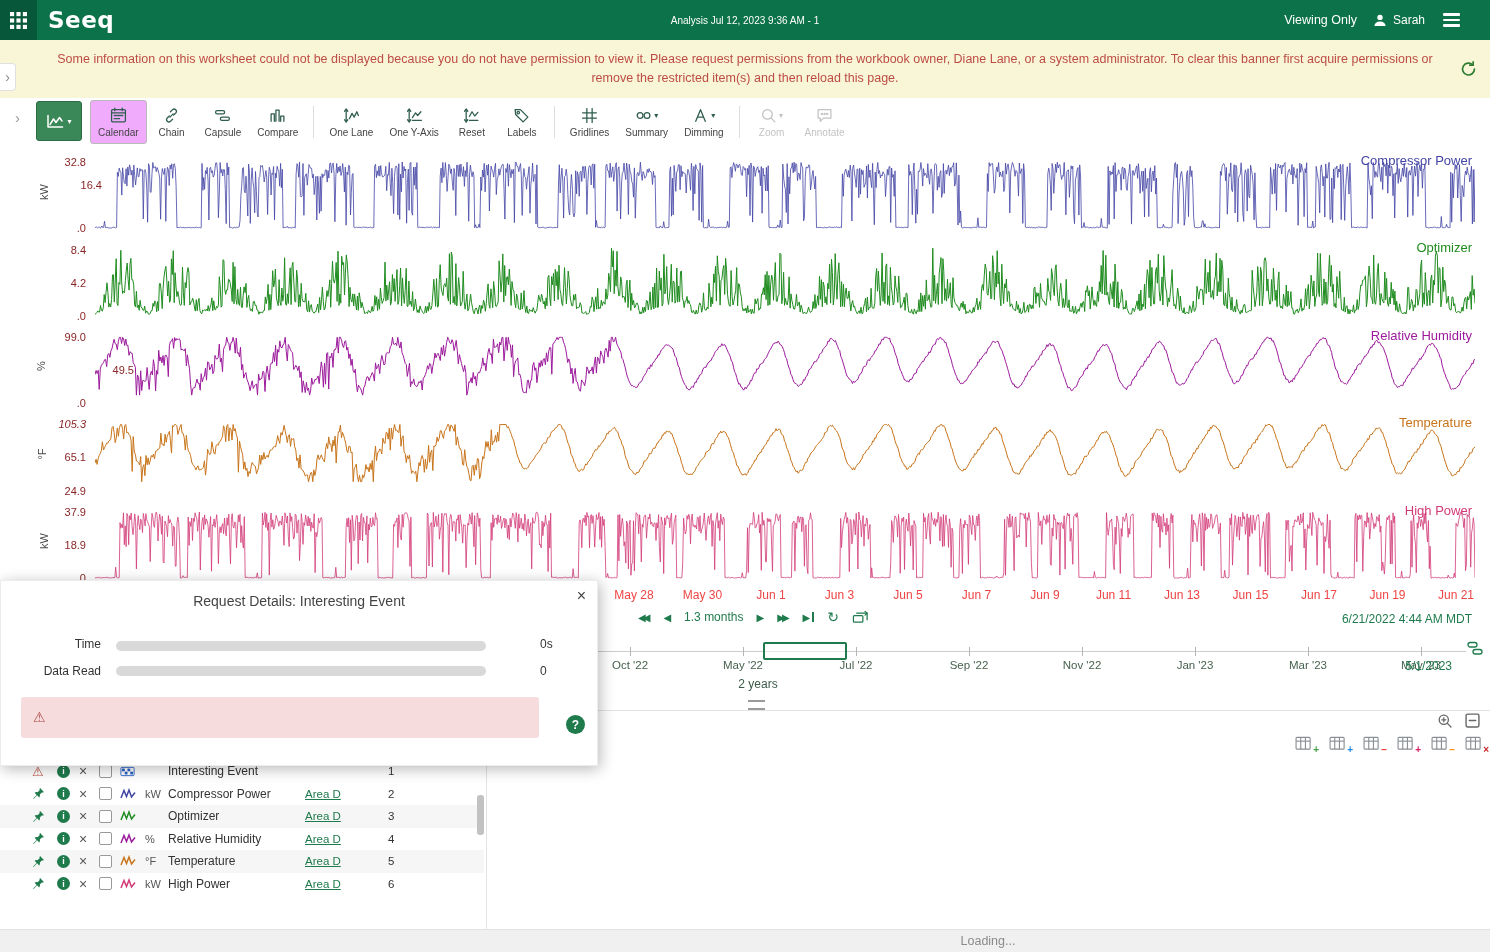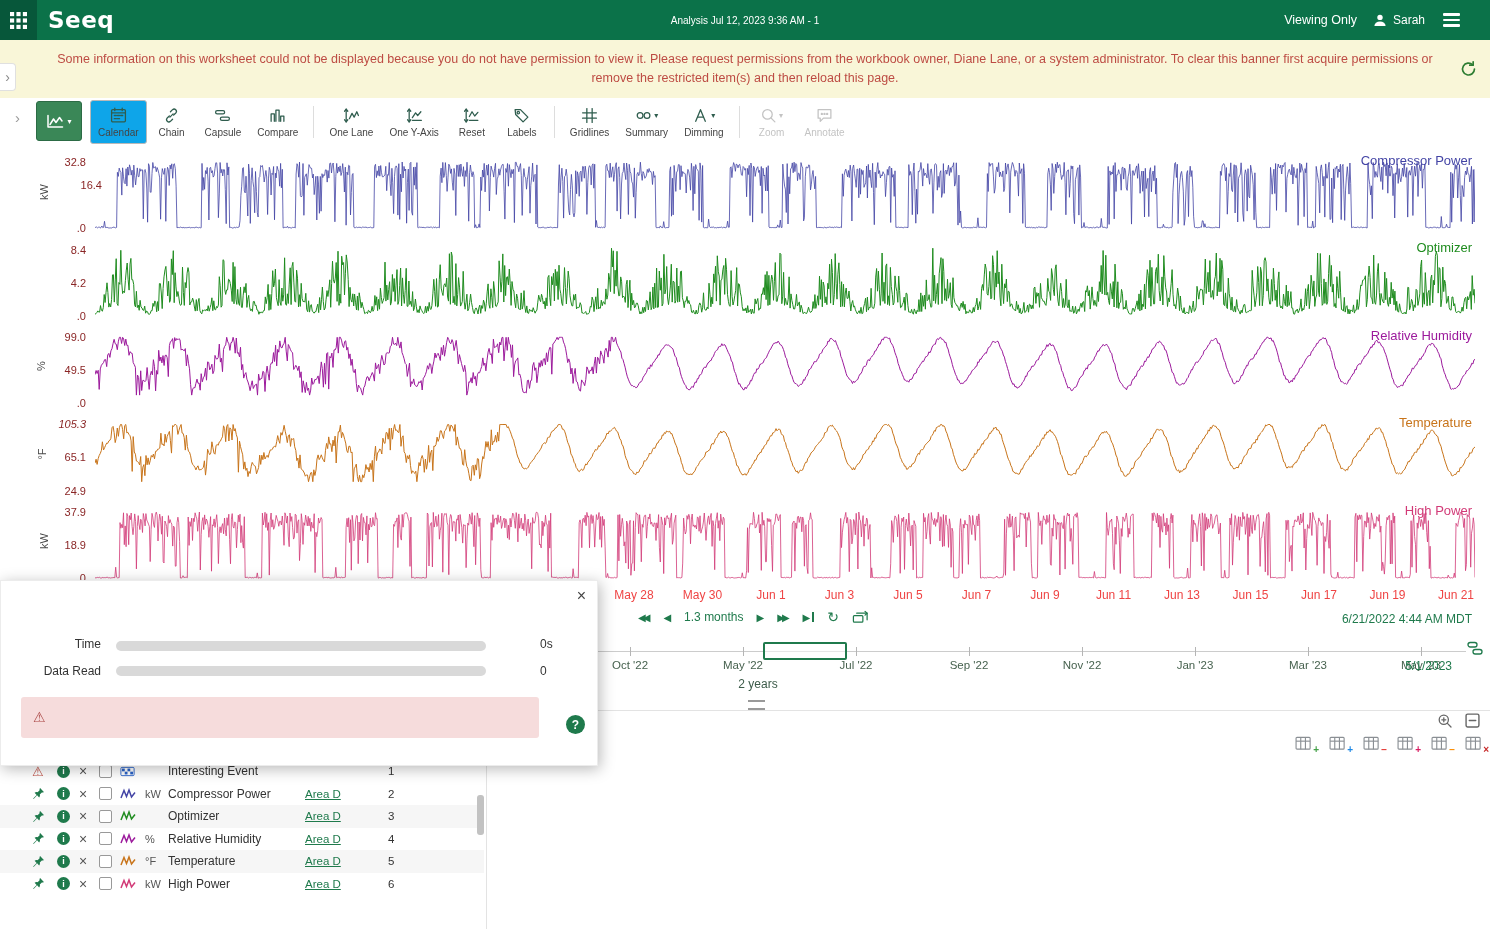--- a/index.html
+++ b/index.html
@@ -32,21 +32,21 @@
   
   .toolbar{position:absolute;top:98px;left:0;right:0;height:48px;background:#fff}
   .trend-btn{position:absolute;left:36px;top:3px;width:44px;height:38px;background:#3a8757;border:1px solid #2c6b45;
              border-radius:3px;display:flex;align-items:center;justify-content:center;gap:3px;cursor:pointer;color:#fff}
   .trend-btn svg{fill:none;stroke:#fff;stroke-width:1.5;stroke-linecap:round;stroke-linejoin:round}
   .trend-caret{font-size:8px;color:#fff}
   .tb-buttons{position:absolute;left:90px;top:2px;display:flex;align-items:stretch;height:44px}
   .tb-btn{display:flex;flex-direction:column;align-items:center;justify-content:center;gap:3px;padding:2px 7px;
           min-width:34px;border:1px solid transparent;border-radius:3px;color:#2f5d4e;cursor:pointer}
   .tb-btn .tb-label{font-size:10px;color:#444;white-space:nowrap}
-  .tb-btn.active{border-color:#b9b9b9;background:#0ea5e9}
+  .tb-btn.active{border-color:#b9b9b9;background:#f0abfc}
   .tb-btn.disabled{color:#c3c3c3}
   .tb-btn.disabled .tb-label{color:#c3c3c3}
   .tb-icon{position:relative;display:flex;align-items:center}
   .tb-icon svg{width:17px;height:17px;fill:none;stroke:currentColor;stroke-width:1.2;stroke-linecap:round;stroke-linejoin:round}
   .tb-caret{font-size:8px;margin-left:2px}
   .tb-sep{width:1px;background:#ddd;margin:6px 7px}
 
   
   .chart{position:absolute;top:148px;left:0;width:1490px;height:438px}
   .lane{position:absolute;left:0;right:0}
@@ -358,21 +358,21 @@
           <span class="lane-tick" style="top: 47.6043px;">4.2</span>
           <span class="lane-tick" style="top: 80.4px;">.0</span>
           <span class="lane-name" style="color: rgb(31, 140, 31);">Optimizer</span>
           <svg width="1380" height="87.4" class="lane-svg">
             <path d="M0.0 79.2L0.9 78.7L1.8 77.6L2.8 75.9L3.7 77.1L4.6 77.1L5.5 70.6L6.4 75.3L7.4 76.2L8.3 72.6L9.2 59.5L10.1 67.5L11.0 57.6L12.0 47.8L12.9 57.5L13.8 72.1L14.7 68.5L15.7 71.9L16.6 64.5L17.5 39.9L18.4 39.7L19.3 67.1L20.3 44.9L21.2 23.7L22.1 68.7L23.0 70.5L23.9 47.5L24.9 49.3L25.8 15.3L26.7 47.1L27.6 58.5L28.5 56.2L29.5 57.6L30.4 45.4L31.3 35.1L32.2 28.0L33.1 44.2L34.1 55.1L35.0 29.1L35.9 23.4L36.8 44.7L37.7 44.7L38.7 49.4L39.6 69.8L40.5 71.9L41.4 56.3L42.3 72.6L43.3 70.0L44.2 75.3L45.1 65.3L46.0 72.0L47.0 73.0L47.9 75.1L48.8 75.3L49.7 71.1L50.6 78.2L51.6 76.0L52.5 76.7L53.4 79.1L54.3 79.3L55.2 78.6L56.2 75.6L57.1 75.7L58.0 68.3L58.9 71.4L59.8 65.9L60.8 67.8L61.7 76.8L62.6 66.6L63.5 75.7L64.4 48.6L65.4 48.6L66.3 58.0L67.2 73.6L68.1 53.4L69.0 41.9L70.0 34.9L70.9 31.4L71.8 45.1L72.7 61.0L73.6 46.3L74.6 67.3L75.5 64.8L76.4 23.9L77.3 39.6L78.3 15.7L79.2 67.7L80.1 37.7L81.0 51.9L81.9 61.6L82.9 56.5L83.8 61.9L84.7 68.7L85.6 70.4L86.5 69.4L87.5 32.1L88.4 57.7L89.3 70.4L90.2 47.5L91.1 52.9L92.1 38.2L93.0 32.6L93.9 37.2L94.8 70.0L95.7 67.1L96.7 66.9L97.6 63.1L98.5 66.0L99.4 72.0L100.3 76.1L101.3 64.6L102.2 75.8L103.1 67.0L104.0 63.4L104.9 75.5L105.9 77.9L106.8 78.8L107.7 74.9L108.6 75.7L109.6 75.1L110.5 75.7L111.4 74.1L112.3 75.9L113.2 70.7L114.2 76.2L115.1 72.6L116.0 69.3L116.9 62.8L117.8 75.7L118.8 65.8L119.7 74.4L120.6 74.8L121.5 71.5L122.4 72.7L123.4 70.1L124.3 41.7L125.2 50.7L126.1 72.2L127.0 70.6L128.0 24.7L128.9 25.5L129.8 54.9L130.7 59.4L131.6 54.9L132.6 54.9L133.5 44.2L134.4 44.9L135.3 48.4L136.3 55.2L137.2 66.5L138.1 27.3L139.0 68.8L139.9 31.6L140.9 64.4L141.8 69.4L142.7 54.4L143.6 68.1L144.5 70.4L145.5 52.2L146.4 72.2L147.3 72.5L148.2 60.2L149.1 51.8L150.1 57.7L151.0 48.4L151.9 72.4L152.8 64.2L153.7 60.4L154.7 72.3L155.6 75.6L156.5 74.3L157.4 76.4L158.3 66.6L159.3 66.4L160.2 70.6L161.1 70.2L162.0 75.0L162.9 75.3L163.9 79.3L164.8 76.8L165.7 78.1L166.6 77.0L167.6 77.8L168.5 75.6L169.4 75.5L170.3 61.9L171.2 68.7L172.2 62.7L173.1 49.4L174.0 75.3L174.9 59.4L175.8 74.5L176.8 58.6L177.7 35.7L178.6 52.0L179.5 48.4L180.4 34.0L181.4 62.5L182.3 67.0L183.2 70.7L184.1 44.6L185.0 67.0L186.0 70.4L186.9 53.0L187.8 66.2L188.7 59.8L189.6 22.8L190.6 69.4L191.5 70.2L192.4 58.8L193.3 68.5L194.2 49.9L195.2 32.8L196.1 69.6L197.0 31.4L197.9 27.3L198.9 47.9L199.8 66.2L200.7 67.2L201.6 35.2L202.5 43.2L203.5 71.9L204.4 59.7L205.3 71.4L206.2 48.3L207.1 63.4L208.1 66.7L209.0 66.2L209.9 67.2L210.8 58.3L211.7 74.3L212.7 76.7L213.6 65.8L214.5 77.1L215.4 70.7L216.3 69.6L217.3 76.2L218.2 76.8L219.1 78.2L220.0 76.7L220.9 76.7L221.9 72.2L222.8 69.2L223.7 77.6L224.6 62.5L225.6 74.9L226.5 64.7L227.4 52.0L228.3 66.7L229.2 75.0L230.2 73.0L231.1 64.3L232.0 55.6L232.9 61.5L233.8 54.8L234.8 44.8L235.7 72.3L236.6 48.5L237.5 26.2L238.4 44.8L239.4 48.1L240.3 43.2L241.2 27.5L242.1 66.4L243.0 16.2L244.0 70.4L244.9 59.0L245.8 68.2L246.7 21.2L247.6 29.8L248.6 27.5L249.5 60.0L250.4 38.2L251.3 19.9L252.2 27.0L253.2 44.6L254.1 71.6L255.0 52.3L255.9 64.4L256.9 67.1L257.8 58.8L258.7 71.0L259.6 59.1L260.5 67.2L261.5 74.8L262.4 61.0L263.3 75.3L264.2 57.8L265.1 63.6L266.1 72.8L267.0 67.3L267.9 71.3L268.8 74.3L269.7 78.6L270.7 77.9L271.6 77.2L272.5 78.6L273.4 75.3L274.3 76.0L275.3 77.8L276.2 76.1L277.1 71.3L278.0 76.3L278.9 74.5L279.9 60.5L280.8 70.2L281.7 61.8L282.6 75.6L283.5 64.4L284.5 74.2L285.4 53.2L286.3 62.3L287.2 68.4L288.2 65.7L289.1 62.5L290.0 27.1L290.9 66.1L291.8 50.1L292.8 64.9L293.7 54.5L294.6 46.7L295.5 70.1L296.4 66.9L297.4 39.5L298.3 56.5L299.2 43.5L300.1 66.4L301.0 50.1L302.0 34.6L302.9 69.4L303.8 66.1L304.7 50.6L305.6 33.0L306.6 71.0L307.5 42.9L308.4 59.2L309.3 68.4L310.2 55.5L311.2 33.3L312.1 71.2L313.0 71.3L313.9 46.0L314.8 69.5L315.8 66.2L316.7 71.5L317.6 56.6L318.5 75.7L319.5 72.7L320.4 64.0L321.3 71.3L322.2 77.4L323.1 74.7L324.1 77.8L325.0 70.9L325.9 74.1L326.8 75.6L327.7 77.3L328.7 78.6L329.6 77.7L330.5 71.3L331.4 77.8L332.3 71.4L333.3 76.2L334.2 67.4L335.1 73.7L336.0 74.5L336.9 70.6L337.9 58.2L338.8 44.3L339.7 56.6L340.6 71.3L341.5 43.6L342.5 72.1L343.4 71.4L344.3 44.8L345.2 29.7L346.2 53.1L347.1 57.5L348.0 60.5L348.9 50.3L349.8 48.7L350.8 51.8L351.7 43.0L352.6 62.1L353.5 66.1L354.4 18.7L355.4 69.3L356.3 17.0L357.2 20.9L358.1 67.9L359.0 61.3L360.0 69.6L360.9 28.6L361.8 70.9L362.7 59.4L363.6 42.6L364.6 52.9L365.5 71.1L366.4 69.5L367.3 66.3L368.2 36.3L369.2 66.1L370.1 74.2L371.0 67.4L371.9 59.2L372.8 75.8L373.8 73.6L374.7 67.2L375.6 59.1L376.5 67.4L377.5 72.6L378.4 77.2L379.3 78.7L380.2 74.2L381.1 72.9L382.1 75.2L383.0 79.0L383.9 72.7L384.8 70.1L385.7 78.3L386.7 70.6L387.6 73.4L388.5 65.1L389.4 67.9L390.3 76.3L391.3 68.3L392.2 56.9L393.1 48.9L394.0 69.5L394.9 73.3L395.9 53.8L396.8 62.6L397.7 72.6L398.6 46.5L399.5 55.0L400.5 70.9L401.4 71.6L402.3 69.2L403.2 66.9L404.1 25.8L405.1 42.1L406.0 57.1L406.9 46.3L407.8 18.9L408.8 67.0L409.7 30.5L410.6 60.6L411.5 42.4L412.4 41.7L413.4 49.9L414.3 34.0L415.2 48.3L416.1 70.4L417.0 46.5L418.0 54.3L418.9 56.0L419.8 67.1L420.7 72.8L421.6 59.0L422.6 63.4L423.5 73.7L424.4 73.9L425.3 74.8L426.2 57.9L427.2 74.1L428.1 70.2L429.0 55.6L429.9 72.0L430.8 77.5L431.8 70.9L432.7 78.0L433.6 78.4L434.5 74.2L435.5 75.9L436.4 75.3L437.3 76.9L438.2 72.7L439.1 75.5L440.1 78.2L441.0 76.0L441.9 75.3L442.8 67.2L443.7 60.2L444.7 64.7L445.6 66.7L446.5 59.2L447.4 62.4L448.3 68.9L449.3 66.3L450.2 73.8L451.1 62.8L452.0 70.9L452.9 42.4L453.9 40.4L454.8 62.7L455.7 70.7L456.6 41.6L457.5 49.7L458.5 38.3L459.4 66.0L460.3 34.3L461.2 50.8L462.1 36.6L463.1 64.5L464.0 30.2L464.9 54.3L465.8 58.7L466.8 68.3L467.7 70.5L468.6 53.9L469.5 32.6L470.4 52.6L471.4 69.0L472.3 53.5L473.2 36.1L474.1 43.8L475.0 60.7L476.0 67.0L476.9 70.8L477.8 70.9L478.7 59.6L479.6 65.1L480.6 59.0L481.5 73.9L482.4 72.3L483.3 72.6L484.2 72.3L485.2 67.7L486.1 70.0L487.0 78.1L487.9 77.7L488.8 78.6L489.8 77.5L490.7 76.5L491.6 79.3L492.5 78.9L493.4 78.8L494.4 77.4L495.3 71.4L496.2 72.2L497.1 62.1L498.1 65.2L499.0 76.6L499.9 68.1L500.8 61.8L501.7 74.2L502.7 53.3L503.6 74.0L504.5 72.6L505.4 73.2L506.3 65.2L507.3 70.7L508.2 66.8L509.1 67.3L510.0 69.3L510.9 53.9L511.9 64.2L512.8 60.1L513.7 38.3L514.6 44.1L515.5 56.6L516.5 13.2L517.4 32.0L518.3 15.8L519.2 58.7L520.1 35.2L521.1 51.2L522.0 16.3L522.9 52.0L523.8 60.9L524.7 60.5L525.7 41.9L526.6 46.3L527.5 62.6L528.4 61.0L529.4 62.2L530.3 67.4L531.2 49.6L532.1 45.2L533.0 72.6L534.0 57.9L534.9 45.2L535.8 75.5L536.7 58.2L537.6 69.9L538.6 65.4L539.5 72.9L540.4 71.9L541.3 68.3L542.2 68.0L543.2 70.6L544.1 75.6L545.0 79.0L545.9 76.8L546.8 78.6L547.8 72.3L548.7 77.7L549.6 72.2L550.5 76.5L551.4 65.4L552.4 66.0L553.3 74.9L554.2 68.1L555.1 56.8L556.1 74.7L557.0 72.1L557.9 52.0L558.8 73.9L559.7 48.2L560.7 72.6L561.6 33.1L562.5 72.4L563.4 72.1L564.3 36.0L565.3 55.2L566.2 42.9L567.1 70.9L568.0 68.5L568.9 19.3L569.9 58.9L570.8 54.1L571.7 31.5L572.6 63.0L573.5 69.6L574.5 61.1L575.4 50.9L576.3 29.2L577.2 67.1L578.1 46.2L579.1 46.9L580.0 68.1L580.9 65.4L581.8 33.0L582.7 67.2L583.7 51.0L584.6 66.7L585.5 36.8L586.4 35.9L587.4 62.7L588.3 66.0L589.2 72.7L590.1 66.1L591.0 66.4L592.0 61.4L592.9 68.4L593.8 65.5L594.7 69.0L595.6 69.8L596.6 77.2L597.5 77.6L598.4 75.3L599.3 77.9L600.2 79.1L601.2 75.1L602.1 78.9L603.0 77.9L603.9 70.5L604.8 67.9L605.8 70.3L606.7 77.2L607.6 72.8L608.5 57.8L609.4 73.2L610.4 75.2L611.3 75.1L612.2 72.1L613.1 73.8L614.0 48.2L615.0 59.8L615.9 71.8L616.8 62.2L617.7 68.8L618.7 38.9L619.6 47.6L620.5 31.2L621.4 66.1L622.3 20.8L623.3 36.8L624.2 41.0L625.1 70.1L626.0 45.1L626.9 44.4L627.9 34.5L628.8 30.5L629.7 59.4L630.6 23.3L631.5 34.3L632.5 59.3L633.4 66.3L634.3 70.6L635.2 71.4L636.1 35.6L637.1 61.5L638.0 70.0L638.9 66.3L639.8 60.4L640.7 55.3L641.7 32.6L642.6 71.0L643.5 48.7L644.4 49.3L645.4 57.9L646.3 61.7L647.2 71.6L648.1 75.8L649.0 73.8L650.0 75.8L650.9 72.9L651.8 78.0L652.7 70.6L653.6 77.3L654.6 76.2L655.5 74.3L656.4 79.0L657.3 74.0L658.2 77.9L659.2 78.2L660.1 63.9L661.0 69.0L661.9 66.1L662.8 63.5L663.8 75.3L664.7 73.3L665.6 73.5L666.5 59.0L667.4 59.3L668.4 52.7L669.3 59.9L670.2 39.7L671.1 64.6L672.0 36.4L673.0 70.5L673.9 40.3L674.8 69.8L675.7 49.1L676.7 40.1L677.6 44.4L678.5 65.3L679.4 46.3L680.3 27.5L681.3 66.2L682.2 66.4L683.1 60.6L684.0 59.9L684.9 18.2L685.9 19.2L686.8 68.7L687.7 61.1L688.6 37.3L689.5 70.3L690.5 63.3L691.4 68.7L692.3 69.9L693.2 64.3L694.1 41.8L695.1 73.1L696.0 58.9L696.9 65.4L697.8 69.7L698.7 74.0L699.7 74.0L700.6 69.0L701.5 59.4L702.4 71.0L703.3 69.4L704.3 66.9L705.2 77.1L706.1 70.2L707.0 73.4L708.0 78.6L708.9 77.9L709.8 77.2L710.7 78.4L711.6 78.5L712.6 76.0L713.5 72.2L714.4 75.5L715.3 77.4L716.2 77.0L717.2 75.5L718.1 66.6L719.0 73.5L719.9 59.6L720.8 73.4L721.8 68.8L722.7 60.8L723.6 70.2L724.5 41.2L725.4 64.3L726.4 44.7L727.3 71.8L728.2 47.0L729.1 51.0L730.0 67.9L731.0 61.8L731.9 69.7L732.8 48.3L733.7 53.8L734.6 29.2L735.6 68.2L736.5 24.2L737.4 37.6L738.3 70.0L739.3 59.7L740.2 18.6L741.1 48.4L742.0 64.2L742.9 39.2L743.9 27.8L744.8 49.4L745.7 71.9L746.6 46.7L747.5 71.3L748.5 49.2L749.4 72.0L750.3 58.0L751.2 53.0L752.1 63.4L753.1 63.2L754.0 56.0L754.9 66.5L755.8 76.0L756.7 68.6L757.7 65.5L758.6 71.9L759.5 71.0L760.4 74.8L761.3 76.8L762.3 78.8L763.2 77.4L764.1 75.7L765.0 78.4L766.0 72.3L766.9 78.7L767.8 78.2L768.7 72.0L769.6 68.5L770.6 63.2L771.5 76.7L772.4 62.1L773.3 75.1L774.2 72.4L775.2 72.6L776.1 53.3L777.0 72.4L777.9 73.1L778.8 73.3L779.8 68.2L780.7 42.1L781.6 33.5L782.5 56.2L783.4 36.1L784.4 54.8L785.3 70.4L786.2 58.9L787.1 18.0L788.0 66.3L789.0 47.2L789.9 68.5L790.8 31.1L791.7 28.9L792.6 69.6L793.6 60.8L794.5 70.5L795.4 32.4L796.3 51.6L797.3 59.4L798.2 70.0L799.1 67.5L800.0 40.9L800.9 51.9L801.9 56.5L802.8 67.3L803.7 41.1L804.6 55.6L805.5 72.7L806.5 72.0L807.4 69.3L808.3 67.4L809.2 62.1L810.1 75.4L811.1 58.0L812.0 58.7L812.9 70.5L813.8 77.1L814.7 77.1L815.7 77.7L816.6 74.4L817.5 78.3L818.4 79.1L819.3 73.9L820.3 76.7L821.2 78.8L822.1 75.3L823.0 76.7L823.9 64.6L824.9 76.6L825.8 57.9L826.7 76.5L827.6 60.6L828.6 71.3L829.5 60.0L830.4 74.2L831.3 44.9L832.2 65.7L833.2 64.7L834.1 59.7L835.0 67.3L835.9 72.3L836.8 71.7L837.8 13.2L838.7 65.9L839.6 40.2L840.5 68.4L841.4 59.5L842.4 48.4L843.3 69.5L844.2 38.8L845.1 30.9L846.0 22.6L847.0 68.7L847.9 23.7L848.8 36.5L849.7 65.3L850.6 53.7L851.6 66.1L852.5 44.2L853.4 63.3L854.3 58.9L855.3 47.7L856.2 69.4L857.1 72.7L858.0 42.7L858.9 62.6L859.9 67.5L860.8 68.8L861.7 70.8L862.6 70.8L863.5 73.9L864.5 75.9L865.4 71.1L866.3 68.0L867.2 72.4L868.1 66.4L869.1 74.4L870.0 69.2L870.9 78.8L871.8 76.3L872.7 77.7L873.7 77.6L874.6 74.8L875.5 75.9L876.4 77.9L877.3 77.9L878.3 72.5L879.2 76.9L880.1 71.7L881.0 69.5L881.9 63.2L882.9 75.0L883.8 71.2L884.7 66.6L885.6 74.4L886.6 53.5L887.5 49.5L888.4 55.4L889.3 39.9L890.2 29.0L891.2 34.2L892.1 58.5L893.0 60.2L893.9 51.4L894.8 36.4L895.8 63.9L896.7 63.0L897.6 20.7L898.5 29.7L899.4 64.7L900.4 37.9L901.3 52.1L902.2 15.7L903.1 48.8L904.0 37.0L905.0 62.1L905.9 70.8L906.8 29.2L907.7 54.1L908.6 68.6L909.6 48.8L910.5 52.9L911.4 44.0L912.3 66.6L913.2 56.2L914.2 56.8L915.1 71.5L916.0 69.1L916.9 69.1L917.9 73.2L918.8 74.4L919.7 74.8L920.6 76.0L921.5 66.2L922.5 74.3L923.4 69.8L924.3 77.9L925.2 73.4L926.1 78.8L927.1 78.1L928.0 74.8L928.9 67.4L929.8 77.6L930.7 76.8L931.7 74.6L932.6 70.0L933.5 77.2L934.4 69.1L935.3 69.8L936.3 73.9L937.2 70.1L938.1 73.6L939.0 53.1L939.9 52.0L940.9 68.4L941.8 57.6L942.7 61.2L943.6 58.1L944.5 72.3L945.5 48.4L946.4 62.8L947.3 64.2L948.2 66.3L949.2 66.2L950.1 69.2L951.0 70.4L951.9 62.4L952.8 43.4L953.8 56.4L954.7 57.1L955.6 65.4L956.5 33.6L957.4 40.0L958.4 54.7L959.3 60.7L960.2 34.0L961.1 29.8L962.0 52.9L963.0 66.1L963.9 70.8L964.8 57.0L965.7 48.2L966.6 56.5L967.6 72.5L968.5 63.6L969.4 72.6L970.3 69.0L971.2 44.3L972.2 70.9L973.1 72.8L974.0 64.8L974.9 76.4L975.9 75.7L976.8 76.6L977.7 71.0L978.6 78.3L979.5 77.2L980.5 71.4L981.4 78.9L982.3 76.8L983.2 74.1L984.1 76.4L985.1 71.4L986.0 68.2L986.9 72.4L987.8 67.1L988.7 66.6L989.7 76.5L990.6 55.7L991.5 57.1L992.4 50.8L993.3 60.9L994.3 55.5L995.2 74.1L996.1 64.8L997.0 51.9L997.9 63.6L998.9 70.4L999.8 65.3L1000.7 69.7L1001.6 71.4L1002.5 56.6L1003.5 66.5L1004.4 46.7L1005.3 56.8L1006.2 30.4L1007.2 58.8L1008.1 15.5L1009.0 45.0L1009.9 59.9L1010.8 20.2L1011.8 60.1L1012.7 57.4L1013.6 65.4L1014.5 69.5L1015.4 48.6L1016.4 56.2L1017.3 63.9L1018.2 46.6L1019.1 72.0L1020.0 29.1L1021.0 51.9L1021.9 72.8L1022.8 46.8L1023.7 73.5L1024.6 67.9L1025.6 67.3L1026.5 54.4L1027.4 58.4L1028.3 74.3L1029.2 72.1L1030.2 74.0L1031.1 65.4L1032.0 73.8L1032.9 75.7L1033.8 78.2L1034.8 78.9L1035.7 79.0L1036.6 79.0L1037.5 73.5L1038.5 73.5L1039.4 76.6L1040.3 73.3L1041.2 70.0L1042.1 65.8L1043.1 74.3L1044.0 58.9L1044.9 75.9L1045.8 55.0L1046.7 75.1L1047.7 69.1L1048.6 71.5L1049.5 49.0L1050.4 73.9L1051.3 49.0L1052.3 34.6L1053.2 40.3L1054.1 62.8L1055.0 25.2L1055.9 71.2L1056.9 32.4L1057.8 55.0L1058.7 69.0L1059.6 68.8L1060.5 36.6L1061.5 32.6L1062.4 48.2L1063.3 19.2L1064.2 55.7L1065.2 66.0L1066.1 58.2L1067.0 41.9L1067.9 70.0L1068.8 20.6L1069.8 41.8L1070.7 52.8L1071.6 57.0L1072.5 71.5L1073.4 62.9L1074.4 67.0L1075.3 57.9L1076.2 48.4L1077.1 34.6L1078.0 59.3L1079.0 71.0L1079.9 69.5L1080.8 73.8L1081.7 64.9L1082.6 53.0L1083.6 60.0L1084.5 75.6L1085.4 61.0L1086.3 72.6L1087.2 76.1L1088.2 78.0L1089.1 72.6L1090.0 79.0L1090.9 77.9L1091.8 77.0L1092.8 78.1L1093.7 78.6L1094.6 70.7L1095.5 72.3L1096.5 77.7L1097.4 72.5L1098.3 66.0L1099.2 76.4L1100.1 75.6L1101.1 72.2L1102.0 51.3L1102.9 57.7L1103.8 64.2L1104.7 56.3L1105.7 53.9L1106.6 54.9L1107.5 54.9L1108.4 69.9L1109.3 53.3L1110.3 24.0L1111.2 58.5L1112.1 47.9L1113.0 37.3L1113.9 57.0L1114.9 25.6L1115.8 62.3L1116.7 62.0L1117.6 55.5L1118.5 64.3L1119.5 45.0L1120.4 41.4L1121.3 18.0L1122.2 61.0L1123.1 46.7L1124.1 56.8L1125.0 23.3L1125.9 56.6L1126.8 25.4L1127.8 34.6L1128.7 69.3L1129.6 70.6L1130.5 57.9L1131.4 71.6L1132.4 73.6L1133.3 43.1L1134.2 58.4L1135.1 63.9L1136.0 75.1L1137.0 62.1L1137.9 75.8L1138.8 76.6L1139.7 71.3L1140.6 77.1L1141.6 64.6L1142.5 72.6L1143.4 75.1L1144.3 76.5L1145.2 79.1L1146.2 75.2L1147.1 77.8L1148.0 72.8L1148.9 69.7L1149.8 69.5L1150.8 77.4L1151.7 77.6L1152.6 76.8L1153.5 76.7L1154.4 75.4L1155.4 75.7L1156.3 75.4L1157.2 35.3L1158.1 50.9L1159.1 60.8L1160.0 71.7L1160.9 65.5L1161.8 57.8L1162.7 31.5L1163.7 47.5L1164.6 70.6L1165.5 32.3L1166.4 36.9L1167.3 70.8L1168.3 60.3L1169.2 25.6L1170.1 22.7L1171.0 26.8L1171.9 56.1L1172.9 43.9L1173.8 62.2L1174.7 69.1L1175.6 69.0L1176.5 44.5L1177.5 66.2L1178.4 33.2L1179.3 48.5L1180.2 65.3L1181.1 55.1L1182.1 71.8L1183.0 45.5L1183.9 36.9L1184.8 69.7L1185.8 73.0L1186.7 71.3L1187.6 73.9L1188.5 59.0L1189.4 66.4L1190.4 70.6L1191.3 50.1L1192.2 71.7L1193.1 56.0L1194.0 70.5L1195.0 66.7L1195.9 56.6L1196.8 73.1L1197.7 73.1L1198.6 78.8L1199.6 79.2L1200.5 75.7L1201.4 75.9L1202.3 74.0L1203.2 77.8L1204.2 75.5L1205.1 72.4L1206.0 63.9L1206.9 76.2L1207.8 73.4L1208.8 74.8L1209.7 69.4L1210.6 53.7L1211.5 71.0L1212.4 56.3L1213.4 49.4L1214.3 73.7L1215.2 64.2L1216.1 40.2L1217.1 50.1L1218.0 61.1L1218.9 45.9L1219.8 71.4L1220.7 63.0L1221.7 60.0L1222.6 18.0L1223.5 55.9L1224.4 61.6L1225.3 18.5L1226.3 48.6L1227.2 70.3L1228.1 68.7L1229.0 43.9L1229.9 68.4L1230.9 47.0L1231.8 69.4L1232.7 66.4L1233.6 38.3L1234.5 20.3L1235.5 51.4L1236.4 30.4L1237.3 57.1L1238.2 49.2L1239.1 71.5L1240.1 68.4L1241.0 72.9L1241.9 41.6L1242.8 53.7L1243.7 63.2L1244.7 36.3L1245.6 57.9L1246.5 74.5L1247.4 74.7L1248.4 76.1L1249.3 62.4L1250.2 77.1L1251.1 71.7L1252.0 70.7L1253.0 78.8L1253.9 74.2L1254.8 78.9L1255.7 75.0L1256.6 75.4L1257.6 76.7L1258.5 69.9L1259.4 78.1L1260.3 75.1L1261.2 75.2L1262.2 64.6L1263.1 74.5L1264.0 70.6L1264.9 57.9L1265.8 50.0L1266.8 50.7L1267.7 45.2L1268.6 44.9L1269.5 44.1L1270.4 40.8L1271.4 71.8L1272.3 64.7L1273.2 42.6L1274.1 31.0L1275.1 42.4L1276.0 62.6L1276.9 63.3L1277.8 68.8L1278.7 20.1L1279.7 67.2L1280.6 69.3L1281.5 60.1L1282.4 36.8L1283.3 28.5L1284.3 57.5L1285.2 70.2L1286.1 58.5L1287.0 63.7L1287.9 66.6L1288.9 68.0L1289.8 37.1L1290.7 64.7L1291.6 43.4L1292.5 67.9L1293.5 71.3L1294.4 62.4L1295.3 69.0L1296.2 47.3L1297.1 63.1L1298.1 54.3L1299.0 69.8L1299.9 56.1L1300.8 75.4L1301.7 66.3L1302.7 76.2L1303.6 77.2L1304.5 68.8L1305.4 74.2L1306.4 77.5L1307.3 78.6L1308.2 78.0L1309.1 78.6L1310.0 77.1L1311.0 79.0L1311.9 73.9L1312.8 52.3L1313.7 52.6L1314.6 74.7L1315.6 70.8L1316.5 64.4L1317.4 66.5L1318.3 75.9L1319.2 69.8L1320.2 72.4L1321.1 54.3L1322.0 55.4L1322.9 70.4L1323.8 65.9L1324.8 58.8L1325.7 31.5L1326.6 25.0L1327.5 72.2L1328.4 57.8L1329.4 69.2L1330.3 37.6L1331.2 53.9L1332.1 70.9L1333.0 57.8L1334.0 55.4L1334.9 70.4L1335.8 43.5L1336.7 40.0L1337.7 67.9L1338.6 45.3L1339.5 49.8L1340.4 21.3L1341.3 16.7L1342.3 20.2L1343.2 58.1L1344.1 32.6L1345.0 33.9L1345.9 71.8L1346.9 63.6L1347.8 32.1L1348.7 56.6L1349.6 45.2L1350.5 48.6L1351.5 68.3L1352.4 65.9L1353.3 61.1L1354.2 72.5L1355.1 74.8L1356.1 75.1L1357.0 62.0L1357.9 62.0L1358.8 71.0L1359.7 68.7L1360.7 76.5L1361.6 77.8L1362.5 76.7L1363.4 76.4L1364.3 76.5L1365.3 78.1L1366.2 76.5L1367.1 72.1L1368.0 76.2L1369.0 67.5L1369.9 63.2L1370.8 62.3L1371.7 73.8L1372.6 61.5L1373.6 65.0L1374.5 61.2L1375.4 56.5L1376.3 74.4L1377.2 40.6L1378.2 60.2L1379.1 54.3L1380.0 68.3" fill="none" stroke="#1f8c1f" stroke-width="1"></path>
           </svg>
         </div>
         <div class="lane" style="top: 174.8px; height: 87.4px;">
           <span class="lane-unit">%</span>
           <span class="lane-tick" style="top: 14.34px;">99.0</span>
-          <span class="lane-tick" style="top: 47.37px;">49.5</span>
+          <span class="lane-tick" style="top: 47.37px; padding-left: 48px;">49.5</span>
           <span class="lane-tick" style="top: 80.4px;">.0</span>
           <span class="lane-name" style="color: rgb(156, 26, 156);">Relative Humidity</span>
           <svg width="1380" height="87.4" class="lane-svg">
             <path d="M0.0 51.6L1.1 47.5L2.1 50.5L3.2 47.3L4.2 66.4L5.3 45.9L6.4 42.2L7.4 41.0L8.5 39.6L9.6 36.7L10.6 36.6L11.7 43.6L12.7 32.0L13.8 30.4L14.9 34.4L15.9 27.9L17.0 25.6L18.1 20.3L19.1 16.3L20.2 20.7L21.2 21.1L22.3 26.7L23.4 18.2L24.4 14.3L25.5 14.3L26.6 20.5L27.6 14.3L28.7 16.0L29.7 22.5L30.8 16.1L31.9 22.5L32.9 22.3L34.0 32.3L35.1 28.6L36.1 30.1L37.2 30.4L38.2 39.6L39.3 41.7L40.4 44.3L41.4 72.1L42.5 52.0L43.6 54.5L44.6 72.1L45.7 47.8L46.7 67.5L47.8 57.4L48.9 57.4L49.9 58.7L51.0 57.3L52.1 44.5L53.1 55.8L54.2 66.4L55.2 52.4L56.3 48.3L57.4 51.9L58.4 36.7L59.5 43.7L60.6 67.9L61.6 47.5L62.7 51.2L63.7 27.3L64.8 38.1L65.9 34.0L66.9 39.9L68.0 32.6L69.1 42.5L70.1 32.5L71.2 32.1L72.2 34.7L73.3 53.6L74.4 22.6L75.4 18.7L76.5 18.1L77.6 15.6L78.6 25.4L79.7 14.6L80.7 17.7L81.8 15.5L82.9 16.8L83.9 15.7L85.0 16.6L86.1 27.1L87.1 26.0L88.2 27.1L89.2 27.9L90.3 25.6L91.4 42.9L92.4 31.8L93.5 40.2L94.5 45.8L95.6 61.6L96.7 72.1L97.7 66.1L98.8 64.5L99.9 64.8L100.9 60.4L102.0 56.1L103.0 60.3L104.1 60.0L105.2 67.2L106.2 50.7L107.3 58.8L108.4 54.8L109.4 53.0L110.5 45.1L111.5 57.2L112.6 38.9L113.7 39.4L114.7 46.8L115.8 45.0L116.9 41.2L117.9 50.7L119.0 47.8L120.0 32.4L121.1 35.7L122.2 36.1L123.2 34.6L124.3 21.1L125.4 39.1L126.4 35.1L127.5 48.7L128.5 26.6L129.6 23.4L130.7 21.9L131.7 14.3L132.8 18.9L133.9 20.8L134.9 27.4L136.0 19.6L137.0 19.3L138.1 14.3L139.2 18.9L140.2 30.2L141.3 15.0L142.4 30.2L143.4 29.6L144.5 33.9L145.5 24.2L146.6 46.8L147.7 41.5L148.7 55.1L149.8 51.4L150.9 49.6L151.9 56.1L153.0 59.0L154.0 62.4L155.1 67.7L156.2 62.2L157.2 57.8L158.3 65.5L159.4 63.0L160.4 61.7L161.5 61.1L162.5 72.1L163.6 51.1L164.7 57.3L165.7 55.6L166.8 55.5L167.9 48.3L168.9 49.1L170.0 68.5L171.0 50.9L172.1 43.1L173.2 50.6L174.2 57.2L175.3 42.5L176.4 39.8L177.4 40.1L178.5 29.6L179.5 38.5L180.6 22.2L181.7 42.9L182.7 26.4L183.8 29.2L184.8 17.9L185.9 24.3L187.0 24.9L188.0 22.0L189.1 20.3L190.2 14.3L191.2 28.1L192.3 37.9L193.3 21.5L194.4 23.7L195.5 26.8L196.5 28.6L197.6 29.9L198.7 46.5L199.7 44.7L200.8 42.3L201.8 44.3L202.9 47.6L204.0 43.1L205.0 54.5L206.1 48.8L207.2 69.4L208.2 57.8L209.3 63.9L210.3 69.6L211.4 59.4L212.5 67.4L213.5 65.0L214.6 72.1L215.7 67.1L216.7 55.0L217.8 61.4L218.8 60.3L219.9 56.4L221.0 56.8L222.0 55.2L223.1 52.9L224.2 60.6L225.2 49.9L226.3 38.9L227.3 45.5L228.4 64.2L229.5 40.3L230.5 61.2L231.6 30.8L232.7 29.6L233.7 66.1L234.8 33.5L235.8 34.9L236.9 30.1L238.0 44.4L239.0 26.9L240.1 27.0L241.2 24.7L242.2 14.3L243.3 30.1L244.3 14.3L245.4 14.3L246.5 17.1L247.5 22.2L248.6 24.5L249.7 18.5L250.7 17.8L251.8 27.1L252.8 24.4L253.9 35.5L255.0 30.9L256.0 42.4L257.1 36.2L258.2 48.2L259.2 49.7L260.3 46.2L261.3 60.3L262.4 68.8L263.5 62.0L264.5 64.4L265.6 65.1L266.7 69.1L267.7 72.1L268.8 64.5L269.8 63.0L270.9 57.6L272.0 53.8L273.0 53.9L274.1 57.8L275.2 54.5L276.2 52.4L277.3 49.5L278.3 51.9L279.4 58.1L280.5 39.9L281.5 46.0L282.6 43.5L283.6 41.3L284.7 50.6L285.8 38.1L286.8 32.4L287.9 37.0L289.0 42.0L290.0 40.8L291.1 30.5L292.1 29.7L293.2 30.1L294.3 29.8L295.3 23.4L296.4 22.6L297.5 14.3L298.5 21.0L299.6 21.4L300.6 20.1L301.7 22.6L302.8 14.3L303.8 21.0L304.9 25.1L306.0 18.9L307.0 29.5L308.1 32.4L309.1 35.8L310.2 40.4L311.3 41.5L312.3 53.4L313.4 47.0L314.5 40.1L315.5 63.7L316.6 58.7L317.6 60.5L318.7 55.9L319.8 62.0L320.8 62.9L321.9 63.6L323.0 61.3L324.0 58.6L325.1 59.9L326.1 57.6L327.2 67.0L328.3 55.1L329.3 54.1L330.4 51.6L331.5 48.2L332.5 42.7L333.6 46.2L334.6 40.4L335.7 41.3L336.8 50.5L337.8 43.2L338.9 38.1L340.0 30.0L341.0 34.8L342.1 31.6L343.1 30.3L344.2 33.2L345.3 37.5L346.3 24.5L347.4 31.7L348.5 22.2L349.5 33.2L350.6 26.5L351.6 19.7L352.7 14.3L353.8 16.7L354.8 19.8L355.9 20.7L357.0 16.6L358.0 19.3L359.1 27.6L360.1 23.3L361.2 17.4L362.3 27.5L363.3 40.8L364.4 31.6L365.5 36.2L366.5 40.5L367.6 44.8L368.6 48.6L369.7 42.3L370.8 49.8L371.8 72.1L372.9 67.6L373.9 58.8L375.0 59.2L376.1 54.7L377.1 60.1L378.2 49.5L379.3 56.1L380.3 53.3L381.4 62.6L382.4 51.8L383.5 49.3L384.6 49.8L385.6 46.7L386.7 43.5L387.8 34.9L388.8 42.4L389.9 40.1L390.9 47.8L392.0 37.2L393.1 29.1L394.1 25.4L395.2 31.7L396.3 30.6L397.3 40.5L398.4 16.2L399.4 24.7L400.5 23.9L401.6 23.4L402.6 20.8L403.7 29.7L404.8 19.1L405.8 22.0L406.9 14.6L407.9 14.3L409.0 37.9L410.1 24.9L411.1 14.3L412.2 27.4L413.3 14.3L414.3 20.7L415.4 21.6L416.4 34.4L417.5 21.9L418.6 53.6L419.6 42.0L420.7 37.7L421.8 36.9L422.8 34.9L423.9 51.9L424.9 51.2L426.0 55.7L427.1 64.7L428.1 69.0L429.2 69.7L430.3 69.1L431.3 69.9L432.4 57.5L433.4 57.1L434.5 65.4L435.6 57.7L436.6 57.3L437.7 42.9L438.8 39.5L439.8 47.5L440.9 44.8L441.9 59.7L443.0 50.7L444.1 39.7L445.1 44.2L446.2 37.5L447.3 43.1L448.3 36.2L449.4 35.6L450.4 41.7L451.5 29.8L452.6 38.7L453.6 28.9L454.7 24.5L455.8 24.8L456.8 51.2L457.9 20.9L458.9 20.1L460.0 18.2L461.1 16.6L462.1 14.3L463.2 16.7L464.2 14.3L465.3 14.3L466.4 14.3L467.4 14.3L468.5 19.1L469.6 21.7L470.6 25.7L471.7 32.2L472.7 39.6L473.8 35.9L474.9 39.6L475.9 51.0L477.0 45.2L478.1 60.4L479.1 51.4L480.2 45.4L481.2 58.2L482.3 59.0L483.4 63.7L484.4 67.3L485.5 68.1L486.6 56.9L487.6 58.6L488.7 60.1L489.7 62.7L490.8 56.5L491.9 43.9L492.9 46.4L494.0 50.6L495.1 47.2L496.1 47.8L497.2 43.8L498.2 51.0L499.3 40.9L500.4 34.0L501.4 50.1L502.5 34.2L503.6 35.9L504.6 40.8L505.7 27.9L506.7 31.3L507.8 33.5L508.9 40.2L509.9 27.7L511.0 25.2L512.1 29.0L513.1 34.1L514.2 17.4L515.2 28.2L516.3 14.3L517.4 14.3L518.4 19.0L519.5 17.9L520.6 14.3L521.6 20.0L522.7 22.7L523.7 24.7L524.8 27.1L525.9 29.0L526.9 35.2L528.0 36.6L529.1 40.6L530.1 44.2L531.2 49.2L532.2 53.2L533.3 56.2L534.4 58.9L535.4 60.8L536.5 62.7L537.6 62.5L538.6 63.7L539.7 63.4L540.7 64.7L541.8 64.5L542.9 62.8L543.9 60.8L545.0 59.2L546.1 58.8L547.1 57.3L548.2 54.1L549.2 52.8L550.3 51.0L551.4 49.6L552.4 46.4L553.5 44.7L554.5 46.0L555.6 41.8L556.7 43.4L557.7 40.2L558.8 39.0L559.9 37.5L560.9 35.6L562.0 35.0L563.0 31.8L564.1 32.2L565.2 29.6L566.2 27.1L567.3 26.3L568.4 24.9L569.4 23.5L570.5 21.9L571.5 21.8L572.6 22.2L573.7 22.1L574.7 22.9L575.8 24.3L576.9 24.9L577.9 25.9L579.0 29.9L580.0 33.2L581.1 34.3L582.2 38.9L583.2 43.0L584.3 44.4L585.4 49.9L586.4 53.4L587.5 56.4L588.5 58.9L589.6 61.3L590.7 62.4L591.7 65.4L592.8 65.8L593.9 66.9L594.9 66.6L596.0 64.9L597.0 63.4L598.1 64.5L599.2 61.6L600.2 59.0L601.3 59.5L602.4 55.6L603.4 55.7L604.5 52.0L605.5 51.9L606.6 50.5L607.7 46.9L608.7 45.0L609.8 43.9L610.9 44.6L611.9 42.0L613.0 39.9L614.0 39.3L615.1 37.7L616.2 37.4L617.2 34.5L618.3 33.7L619.4 30.6L620.4 28.5L621.5 27.3L622.5 26.8L623.6 23.9L624.7 23.5L625.7 23.4L626.8 20.7L627.9 22.7L628.9 21.5L630.0 22.0L631.0 24.1L632.1 26.7L633.2 29.3L634.2 31.2L635.3 33.7L636.4 38.0L637.4 39.1L638.5 44.2L639.5 48.4L640.6 50.5L641.7 54.4L642.7 58.0L643.8 61.3L644.8 60.6L645.9 63.8L647.0 64.4L648.0 66.6L649.1 66.8L650.2 64.2L651.2 65.7L652.3 63.6L653.3 61.9L654.4 61.3L655.5 57.4L656.5 57.9L657.6 54.6L658.7 51.5L659.7 49.8L660.8 49.9L661.8 45.8L662.9 46.3L664.0 44.4L665.0 41.3L666.1 41.2L667.2 40.1L668.2 39.7L669.3 36.7L670.3 35.5L671.4 34.7L672.5 31.8L673.5 29.8L674.6 27.3L675.7 26.0L676.7 23.9L677.8 21.9L678.8 20.3L679.9 20.2L681.0 19.5L682.0 20.0L683.1 18.1L684.2 19.8L685.2 21.7L686.3 22.1L687.3 23.7L688.4 26.4L689.5 29.8L690.5 34.2L691.6 35.6L692.7 40.7L693.7 44.0L694.8 46.5L695.8 51.2L696.9 52.9L698.0 56.6L699.0 59.4L700.1 60.4L701.2 60.7L702.2 61.7L703.3 63.5L704.3 62.6L705.4 61.3L706.5 61.5L707.5 60.0L708.6 56.6L709.7 57.3L710.7 54.0L711.8 53.1L712.8 50.9L713.9 46.8L715.0 46.3L716.0 45.1L717.1 42.4L718.2 41.4L719.2 38.7L720.3 38.7L721.3 38.6L722.4 36.2L723.5 35.0L724.5 31.2L725.6 30.5L726.7 29.9L727.7 26.9L728.8 25.4L729.8 24.2L730.9 23.1L732.0 21.6L733.0 18.0L734.1 18.6L735.2 15.6L736.2 15.3L737.3 16.3L738.3 17.0L739.4 18.5L740.5 17.6L741.5 20.9L742.6 23.3L743.6 26.3L744.7 27.4L745.8 33.3L746.8 35.7L747.9 39.2L749.0 43.0L750.0 46.3L751.1 50.3L752.1 53.2L753.2 54.2L754.3 56.2L755.3 56.7L756.4 58.0L757.5 60.5L758.5 58.1L759.6 59.5L760.6 58.1L761.7 57.2L762.8 56.4L763.8 53.4L764.9 51.2L766.0 50.6L767.0 48.5L768.1 44.9L769.1 43.3L770.2 43.4L771.3 42.3L772.3 38.3L773.4 36.6L774.5 37.9L775.5 34.9L776.6 34.0L777.6 32.4L778.7 31.5L779.8 28.1L780.8 27.9L781.9 25.5L783.0 23.8L784.0 20.9L785.1 21.3L786.1 18.4L787.2 16.0L788.3 16.9L789.3 14.3L790.4 14.3L791.5 14.3L792.5 14.9L793.6 15.5L794.6 15.1L795.7 19.3L796.8 20.9L797.8 22.6L798.9 25.6L800.0 29.8L801.0 32.4L802.1 35.5L803.1 40.4L804.2 43.2L805.3 47.2L806.3 48.6L807.4 51.7L808.5 54.3L809.5 57.0L810.6 57.1L811.6 58.4L812.7 57.9L813.8 59.2L814.8 56.6L815.9 56.4L817.0 56.0L818.0 53.6L819.1 50.9L820.1 50.5L821.2 50.0L822.3 45.8L823.3 45.0L824.4 43.3L825.5 41.2L826.5 40.1L827.6 38.1L828.6 38.5L829.7 35.8L830.8 33.6L831.8 33.5L832.9 32.1L833.9 28.8L835.0 29.8L836.1 27.3L837.1 24.1L838.2 22.3L839.3 21.3L840.3 21.3L841.4 17.2L842.4 15.7L843.5 16.6L844.6 14.7L845.6 14.3L846.7 16.3L847.8 16.4L848.8 17.3L849.9 19.7L850.9 19.2L852.0 23.9L853.1 26.1L854.1 30.5L855.2 33.9L856.3 37.1L857.3 41.4L858.4 45.3L859.4 47.9L860.5 51.4L861.6 53.4L862.6 57.0L863.7 57.0L864.8 59.8L865.8 60.8L866.9 60.1L867.9 60.5L869.0 59.6L870.1 57.9L871.1 57.8L872.2 55.8L873.3 53.8L874.3 51.9L875.4 51.4L876.4 49.0L877.5 47.1L878.6 46.4L879.6 45.5L880.7 43.5L881.8 43.1L882.8 38.9L883.9 39.4L884.9 36.2L886.0 36.3L887.1 34.1L888.1 32.5L889.2 31.7L890.3 29.8L891.3 30.3L892.4 27.2L893.4 24.6L894.5 24.2L895.6 22.5L896.6 20.5L897.7 18.4L898.8 18.6L899.8 19.2L900.9 19.4L901.9 18.4L903.0 18.3L904.1 21.1L905.1 24.2L906.2 26.2L907.3 28.2L908.3 32.0L909.4 34.1L910.4 38.4L911.5 41.6L912.6 45.6L913.6 48.7L914.7 53.5L915.8 56.8L916.8 59.1L917.9 61.6L918.9 60.7L920.0 63.9L921.1 63.4L922.1 65.2L923.2 64.4L924.2 64.2L925.3 62.5L926.4 62.0L927.4 59.4L928.5 58.4L929.6 56.1L930.6 53.0L931.7 53.3L932.7 49.5L933.8 48.1L934.9 47.5L935.9 45.5L937.0 43.0L938.1 43.4L939.1 42.6L940.2 40.6L941.2 37.9L942.3 37.0L943.4 36.8L944.4 33.7L945.5 31.9L946.6 31.9L947.6 27.8L948.7 27.4L949.7 26.8L950.8 24.8L951.9 21.7L952.9 23.5L954.0 21.1L955.1 20.4L956.1 22.7L957.2 22.1L958.2 22.1L959.3 24.3L960.4 27.5L961.4 28.3L962.5 32.4L963.6 37.0L964.6 40.7L965.7 42.5L966.7 47.7L967.8 49.5L968.9 53.7L969.9 55.6L971.0 59.6L972.1 62.3L973.1 65.2L974.2 64.1L975.2 65.2L976.3 67.6L977.4 67.5L978.4 65.8L979.5 64.4L980.6 64.3L981.6 63.0L982.7 60.1L983.7 57.6L984.8 55.0L985.9 54.1L986.9 52.6L988.0 51.8L989.1 47.8L990.1 47.3L991.2 44.8L992.2 46.1L993.3 41.9L994.4 41.5L995.4 41.3L996.5 39.1L997.6 37.8L998.6 37.3L999.7 34.1L1000.7 32.8L1001.8 29.9L1002.9 27.7L1003.9 28.2L1005.0 25.2L1006.1 24.3L1007.1 23.0L1008.2 21.4L1009.2 22.7L1010.3 22.4L1011.4 21.0L1012.4 22.5L1013.5 24.2L1014.5 26.5L1015.6 29.5L1016.7 30.3L1017.7 35.7L1018.8 39.1L1019.9 41.0L1020.9 46.9L1022.0 49.5L1023.0 53.7L1024.1 56.7L1025.2 59.1L1026.2 60.2L1027.3 61.5L1028.4 63.7L1029.4 64.8L1030.5 65.1L1031.5 66.8L1032.6 63.5L1033.7 62.9L1034.7 62.2L1035.8 62.3L1036.9 58.2L1037.9 56.2L1039.0 55.9L1040.0 53.2L1041.1 53.4L1042.2 49.5L1043.2 47.5L1044.3 47.1L1045.4 44.5L1046.4 42.8L1047.5 43.5L1048.5 42.0L1049.6 38.1L1050.7 38.6L1051.7 35.7L1052.8 33.7L1053.9 34.4L1054.9 31.1L1056.0 30.0L1057.0 26.4L1058.1 25.9L1059.2 24.2L1060.2 23.5L1061.3 20.6L1062.4 19.4L1063.4 19.9L1064.5 18.0L1065.5 18.9L1066.6 20.5L1067.7 22.3L1068.7 22.6L1069.8 26.8L1070.9 27.1L1071.9 30.2L1073.0 34.5L1074.0 38.5L1075.1 40.9L1076.2 45.5L1077.2 49.4L1078.3 50.1L1079.4 53.5L1080.4 56.8L1081.5 60.2L1082.5 59.8L1083.6 61.7L1084.7 62.1L1085.7 61.8L1086.8 61.0L1087.9 60.4L1088.9 61.2L1090.0 59.5L1091.0 58.1L1092.1 55.5L1093.2 54.4L1094.2 51.3L1095.3 49.9L1096.4 46.6L1097.4 46.8L1098.5 43.4L1099.5 42.4L1100.6 39.5L1101.7 39.1L1102.7 39.4L1103.8 37.6L1104.8 36.4L1105.9 34.5L1107.0 32.8L1108.0 31.5L1109.1 27.7L1110.2 27.1L1111.2 25.9L1112.3 24.1L1113.3 22.0L1114.4 21.2L1115.5 18.4L1116.5 17.1L1117.6 17.6L1118.7 17.0L1119.7 16.2L1120.8 15.0L1121.8 16.8L1122.9 20.4L1124.0 20.0L1125.0 22.2L1126.1 27.0L1127.2 29.5L1128.2 34.1L1129.3 37.4L1130.3 39.4L1131.4 44.1L1132.5 46.7L1133.5 49.5L1134.6 51.9L1135.7 54.4L1136.7 55.5L1137.8 59.1L1138.8 60.7L1139.9 60.7L1141.0 59.4L1142.0 57.7L1143.1 58.9L1144.2 57.7L1145.2 55.6L1146.3 52.5L1147.3 52.5L1148.4 50.0L1149.5 46.1L1150.5 45.6L1151.6 42.3L1152.7 42.8L1153.7 39.2L1154.8 37.7L1155.8 36.2L1156.9 36.1L1158.0 35.8L1159.0 34.0L1160.1 31.1L1161.2 31.3L1162.2 28.6L1163.3 26.4L1164.3 25.9L1165.4 23.0L1166.5 21.6L1167.5 19.4L1168.6 19.0L1169.7 16.5L1170.7 16.3L1171.8 14.3L1172.8 14.3L1173.9 15.3L1175.0 15.7L1176.0 14.8L1177.1 18.2L1178.2 17.4L1179.2 20.2L1180.3 23.2L1181.3 25.9L1182.4 29.8L1183.5 34.2L1184.5 39.1L1185.6 39.8L1186.7 44.6L1187.7 47.1L1188.8 52.4L1189.8 52.5L1190.9 56.4L1192.0 55.9L1193.0 56.9L1194.1 59.9L1195.2 59.2L1196.2 57.4L1197.3 58.9L1198.3 55.3L1199.4 56.3L1200.5 52.4L1201.5 52.3L1202.6 50.1L1203.6 49.0L1204.7 45.3L1205.8 45.1L1206.8 44.0L1207.9 41.8L1209.0 40.3L1210.0 38.0L1211.1 35.9L1212.1 34.7L1213.2 33.0L1214.3 32.5L1215.3 32.5L1216.4 28.6L1217.5 28.0L1218.5 25.7L1219.6 24.0L1220.6 23.5L1221.7 20.4L1222.8 20.4L1223.8 18.3L1224.9 16.7L1226.0 16.9L1227.0 15.8L1228.1 14.5L1229.1 15.9L1230.2 15.0L1231.3 16.7L1232.3 20.5L1233.4 22.5L1234.5 22.9L1235.5 26.5L1236.6 29.4L1237.6 35.0L1238.7 37.5L1239.8 42.9L1240.8 46.3L1241.9 47.1L1243.0 50.6L1244.0 54.9L1245.1 56.2L1246.1 58.9L1247.2 58.5L1248.3 59.8L1249.3 60.7L1250.4 60.1L1251.5 61.3L1252.5 60.4L1253.6 57.1L1254.6 57.0L1255.7 54.3L1256.8 53.0L1257.8 50.9L1258.9 50.5L1260.0 46.4L1261.0 47.0L1262.1 43.3L1263.1 41.9L1264.2 40.7L1265.3 41.4L1266.3 39.8L1267.4 36.8L1268.5 36.0L1269.5 33.2L1270.6 33.3L1271.6 31.4L1272.7 30.7L1273.8 27.9L1274.8 26.1L1275.9 23.8L1277.0 24.5L1278.0 21.4L1279.1 21.8L1280.1 18.8L1281.2 17.5L1282.3 17.6L1283.3 19.9L1284.4 19.1L1285.5 20.8L1286.5 23.0L1287.6 23.6L1288.6 25.6L1289.7 28.9L1290.8 31.5L1291.8 34.8L1292.9 38.9L1293.9 42.6L1295.0 46.4L1296.1 49.5L1297.1 54.6L1298.2 56.6L1299.3 60.6L1300.3 61.8L1301.4 62.6L1302.4 64.5L1303.5 63.7L1304.6 63.7L1305.6 62.4L1306.7 62.3L1307.8 62.8L1308.8 59.3L1309.9 59.1L1310.9 56.3L1312.0 55.0L1313.1 52.4L1314.1 52.2L1315.2 50.4L1316.3 48.4L1317.3 45.0L1318.4 46.0L1319.4 44.3L1320.5 42.3L1321.6 41.9L1322.6 39.3L1323.7 37.8L1324.8 35.4L1325.8 36.6L1326.9 33.6L1327.9 33.2L1329.0 30.7L1330.1 29.3L1331.1 26.1L1332.2 24.0L1333.3 22.4L1334.3 21.4L1335.4 22.3L1336.4 20.4L1337.5 20.5L1338.6 21.2L1339.6 23.8L1340.7 24.3L1341.8 25.9L1342.8 28.7L1343.9 30.7L1344.9 34.1L1346.0 35.8L1347.1 42.1L1348.1 45.4L1349.2 49.3L1350.3 51.8L1351.3 55.3L1352.4 57.0L1353.4 59.6L1354.5 61.8L1355.6 65.8L1356.6 66.3L1357.7 65.5L1358.8 66.1L1359.8 65.2L1360.9 65.4L1361.9 64.3L1363.0 62.9L1364.1 62.2L1365.1 59.9L1366.2 56.9L1367.3 54.7L1368.3 52.8L1369.4 51.9L1370.4 51.0L1371.5 47.8L1372.6 47.6L1373.6 46.4L1374.7 45.0L1375.8 43.1L1376.8 40.2L1377.9 41.0L1378.9 37.1L1380.0 36.3" fill="none" stroke="#9c1a9c" stroke-width="1"></path>
           </svg>
         </div>
         <div class="lane" style="top: 262.2px; height: 87.4px;">
           <span class="lane-unit">°F</span>
           <span class="lane-tick" style="top: 13.4152px; font-style: italic;">105.3</span>
           <span class="lane-tick" style="top: 46.9076px;">65.1</span>
@@ -689,22 +689,26 @@
         <svg width="19" height="15" viewBox="0 0 20 16">
           <rect x="1" y="1.5" width="15" height="12.5" rx="1"></rect>
           <line x1="1" y1="5.5" x2="16" y2="5.5"></line>
           <line x1="6" y1="1.5" x2="6" y2="14"></line>
           <line x1="11" y1="1.5" x2="11" y2="14"></line>
         </svg>
         <i class="badge" style="color:#c62828">×</i>
       </span>
     </div>
 
+  <div class="loadstrip">
+    <span class="loading">Loading...</span>
+  </div>
 
   <div class="popup">
+    <div class="popup-title">Request Details: Interesting Event</div>
     <span class="popup-close">×</span>
     <div id="popup-metrics">
         <div class="prow" style="top: 50px; align-items: flex-end;">
           <span class="plab">Time</span>
           <span class="pbar"></span>
           <span class="pval">0s</span>
         </div>
         <div class="prow" style="top: 80px;">
           <span class="plab">Data Read</span>
           <span class="pbar"></span>

